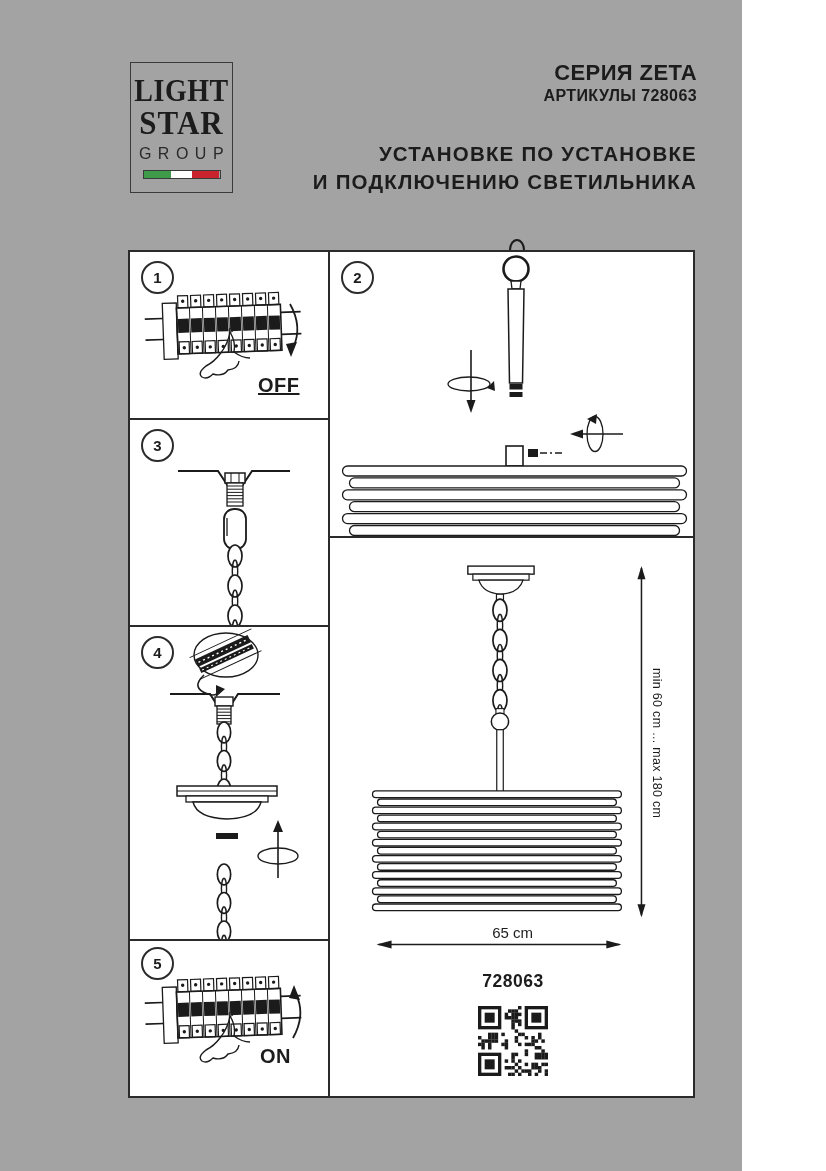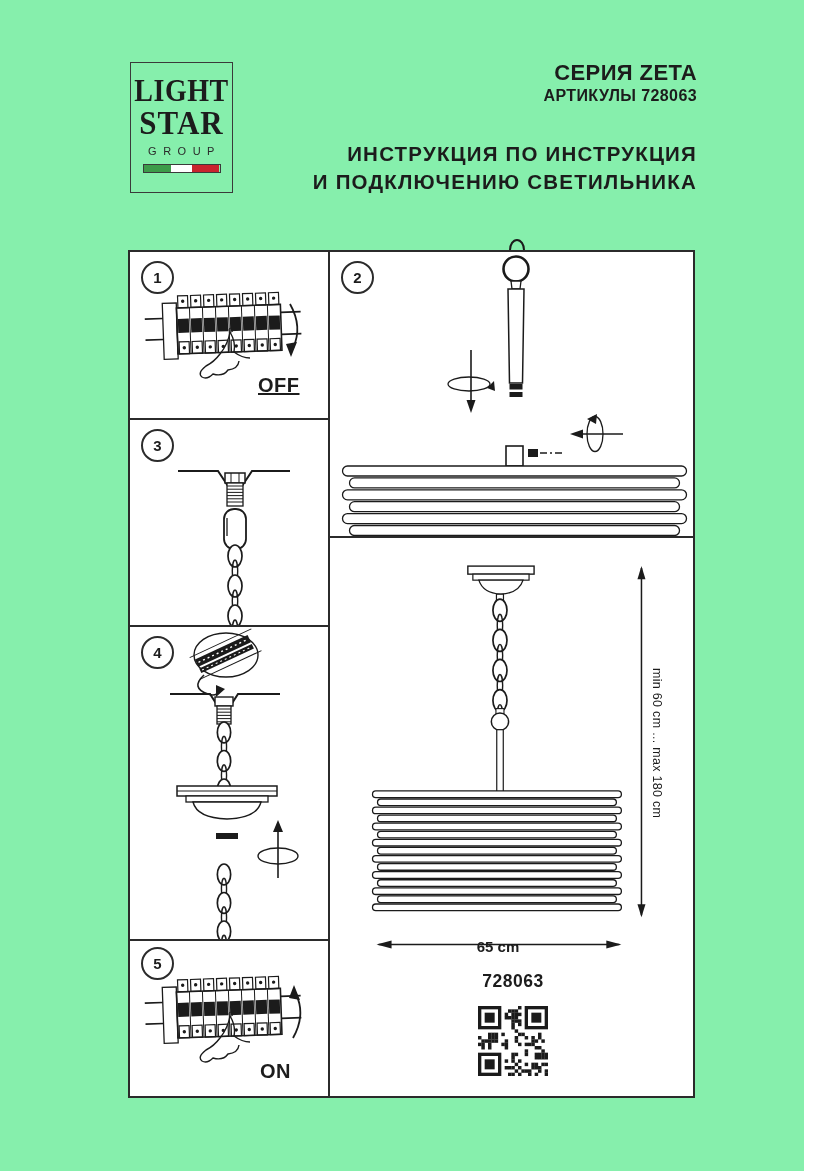--- a/index.html
+++ b/index.html
@@ -1,23 +1,23 @@
 <!DOCTYPE html>
 <html><head>
 <meta charset="utf-8">
 <style>
   html,body{margin:0;padding:0;background:#fff;}
-  .sheet{position:relative;width:804px;height:1171px;background:#86efac;overflow:hidden;
+  .sheet{position:relative;width:742px;height:1171px;background:#a3a3a3;overflow:hidden;
          font-family:"Liberation Sans","DejaVu Sans",sans-serif;color:#1c1c1c;}
   
   .logo-box{position:absolute;left:130px;top:62px;width:103px;height:131px;border:1px solid #3a3a3a;
             display:flex;flex-direction:column;align-items:center;box-sizing:border-box;padding-top:14px;}
   .logo-w1{font-family:"Liberation Serif","DejaVu Serif",serif;font-weight:bold;font-size:28px;line-height:28px;letter-spacing:.5px;transform:scaleY(1.12);}
   .logo-w2{font-family:"Liberation Serif","DejaVu Serif",serif;font-weight:bold;font-size:31px;line-height:31px;letter-spacing:1px;transform:scaleY(1.12);margin-top:2px;}
-  .logo-w3{font-size:11px;letter-spacing:6.5px;margin-top:7px;margin-left:6px;color:#2a2a2a;}
+  .logo-w3{font-size:16px;letter-spacing:6.5px;margin-top:7px;margin-left:6px;color:#2a2a2a;}
   .flag{margin-top:7px;width:78px;height:9px;border:1px solid #3a3a3a;display:flex;box-sizing:border-box;}
   .flag span{height:100%;}
   .hdr{position:absolute;left:300px;top:58px;width:397px;text-align:right;font-weight:bold;}
   .hdr-series{position:absolute;right:0;top:2px;font-size:22px;letter-spacing:.4px;white-space:nowrap;}
   .hdr-art{position:absolute;right:0;top:29px;font-size:16px;letter-spacing:.4px;white-space:nowrap;}
   .hdr-t1{position:absolute;right:0;top:84px;font-size:20.5px;letter-spacing:1.2px;white-space:nowrap;}
   .hdr-t2{position:absolute;right:0;top:112px;font-size:20.5px;letter-spacing:1.2px;white-space:nowrap;margin-left:38px;}
   
   .panel{position:absolute;box-sizing:border-box;border:2px solid #2b2b2b;background:#fff;}
   .p1{left:128px;top:250px;width:202px;height:170px;}
@@ -25,22 +25,22 @@
   .p4{left:128px;top:627px;width:202px;height:314px;border-top:0;}
   .p5{left:128px;top:941px;width:202px;height:157px;border-top:0;}
   .p2{left:330px;top:250px;width:365px;height:288px;border-left:0;}
   .p6{left:330px;top:538px;width:365px;height:560px;border-left:0;border-top:0;}
   .panel svg.draw{position:absolute;left:0;top:0;width:100%;height:100%;}
   .circle{position:absolute;left:11px;top:9px;width:29px;height:29px;border:2px solid #2b2b2b;border-radius:50%;
           display:flex;align-items:center;justify-content:center;font-weight:bold;font-size:15px;background:#fff;z-index:3;}
   .p5 .circle{top:6px;}
   .lbl{position:absolute;font-weight:bold;z-index:3;}
   .lbl-off{left:128px;top:122px;font-size:20px;letter-spacing:.5px;text-decoration:underline;}
-  .lbl-on{left:130px;top:119px;font-size:20px;letter-spacing:.5px;}
-  .lbl-65{left:133px;top:400px;width:70px;text-align:center;font-size:15px;font-weight:bold;}
+  .lbl-on{left:130px;top:104px;font-size:20px;letter-spacing:.5px;}
+  .lbl-65{left:133px;top:386px;width:70px;text-align:right;font-size:15px;font-weight:normal;}
   .lbl-hrange{left:334px;top:130px;transform:rotate(90deg);transform-origin:0 0;font-size:12.5px;font-weight:normal;white-space:nowrap;letter-spacing:.3px;}
   .lbl-art{left:127px;top:433px;width:112px;text-align:center;font-size:17.5px;letter-spacing:.5px;}
   .qr{position:absolute;left:148px;top:468px;width:70px;height:70px;}
   .ring-top{position:absolute;left:828px;top:0;}
 </style>
 </head>
 <body>
 
 <div class="sheet">
 
@@ -51,21 +51,21 @@
     <div class="flag">
       <span style="width: 36%; background: rgb(61, 155, 74);"></span>
       <span style="width: 28%; background: rgb(255, 255, 255);"></span>
       <span style="width: 36%; background: rgb(201, 36, 46);"></span>
     </div>
   </div>
 
   <div class="hdr">
     <div class="hdr-series">СЕРИЯ ZETA</div>
     <div class="hdr-art">АРТИКУЛЫ 728063</div>
-    <div class="hdr-t1">ИНСТРУКЦИЯ ПО ИНСТРУКЦИЯ</div>
+    <div class="hdr-t1">УСТАНОВКЕ ПО УСТАНОВКЕ</div>
     <div class="hdr-t2">И ПОДКЛЮЧЕНИЮ СВЕТИЛЬНИКА</div>
   </div>
 
   <svg class="ring-top" style="left:502px;top:236px;width:30px;height:14px;">
     <ellipse cx="15" cy="14" rx="7" ry="10" fill="none" stroke="#1b1b1b" stroke-width="2"></ellipse>
   </svg>
 
   <div class="panel p1">
     <div class="circle">
       <span>1</span>

